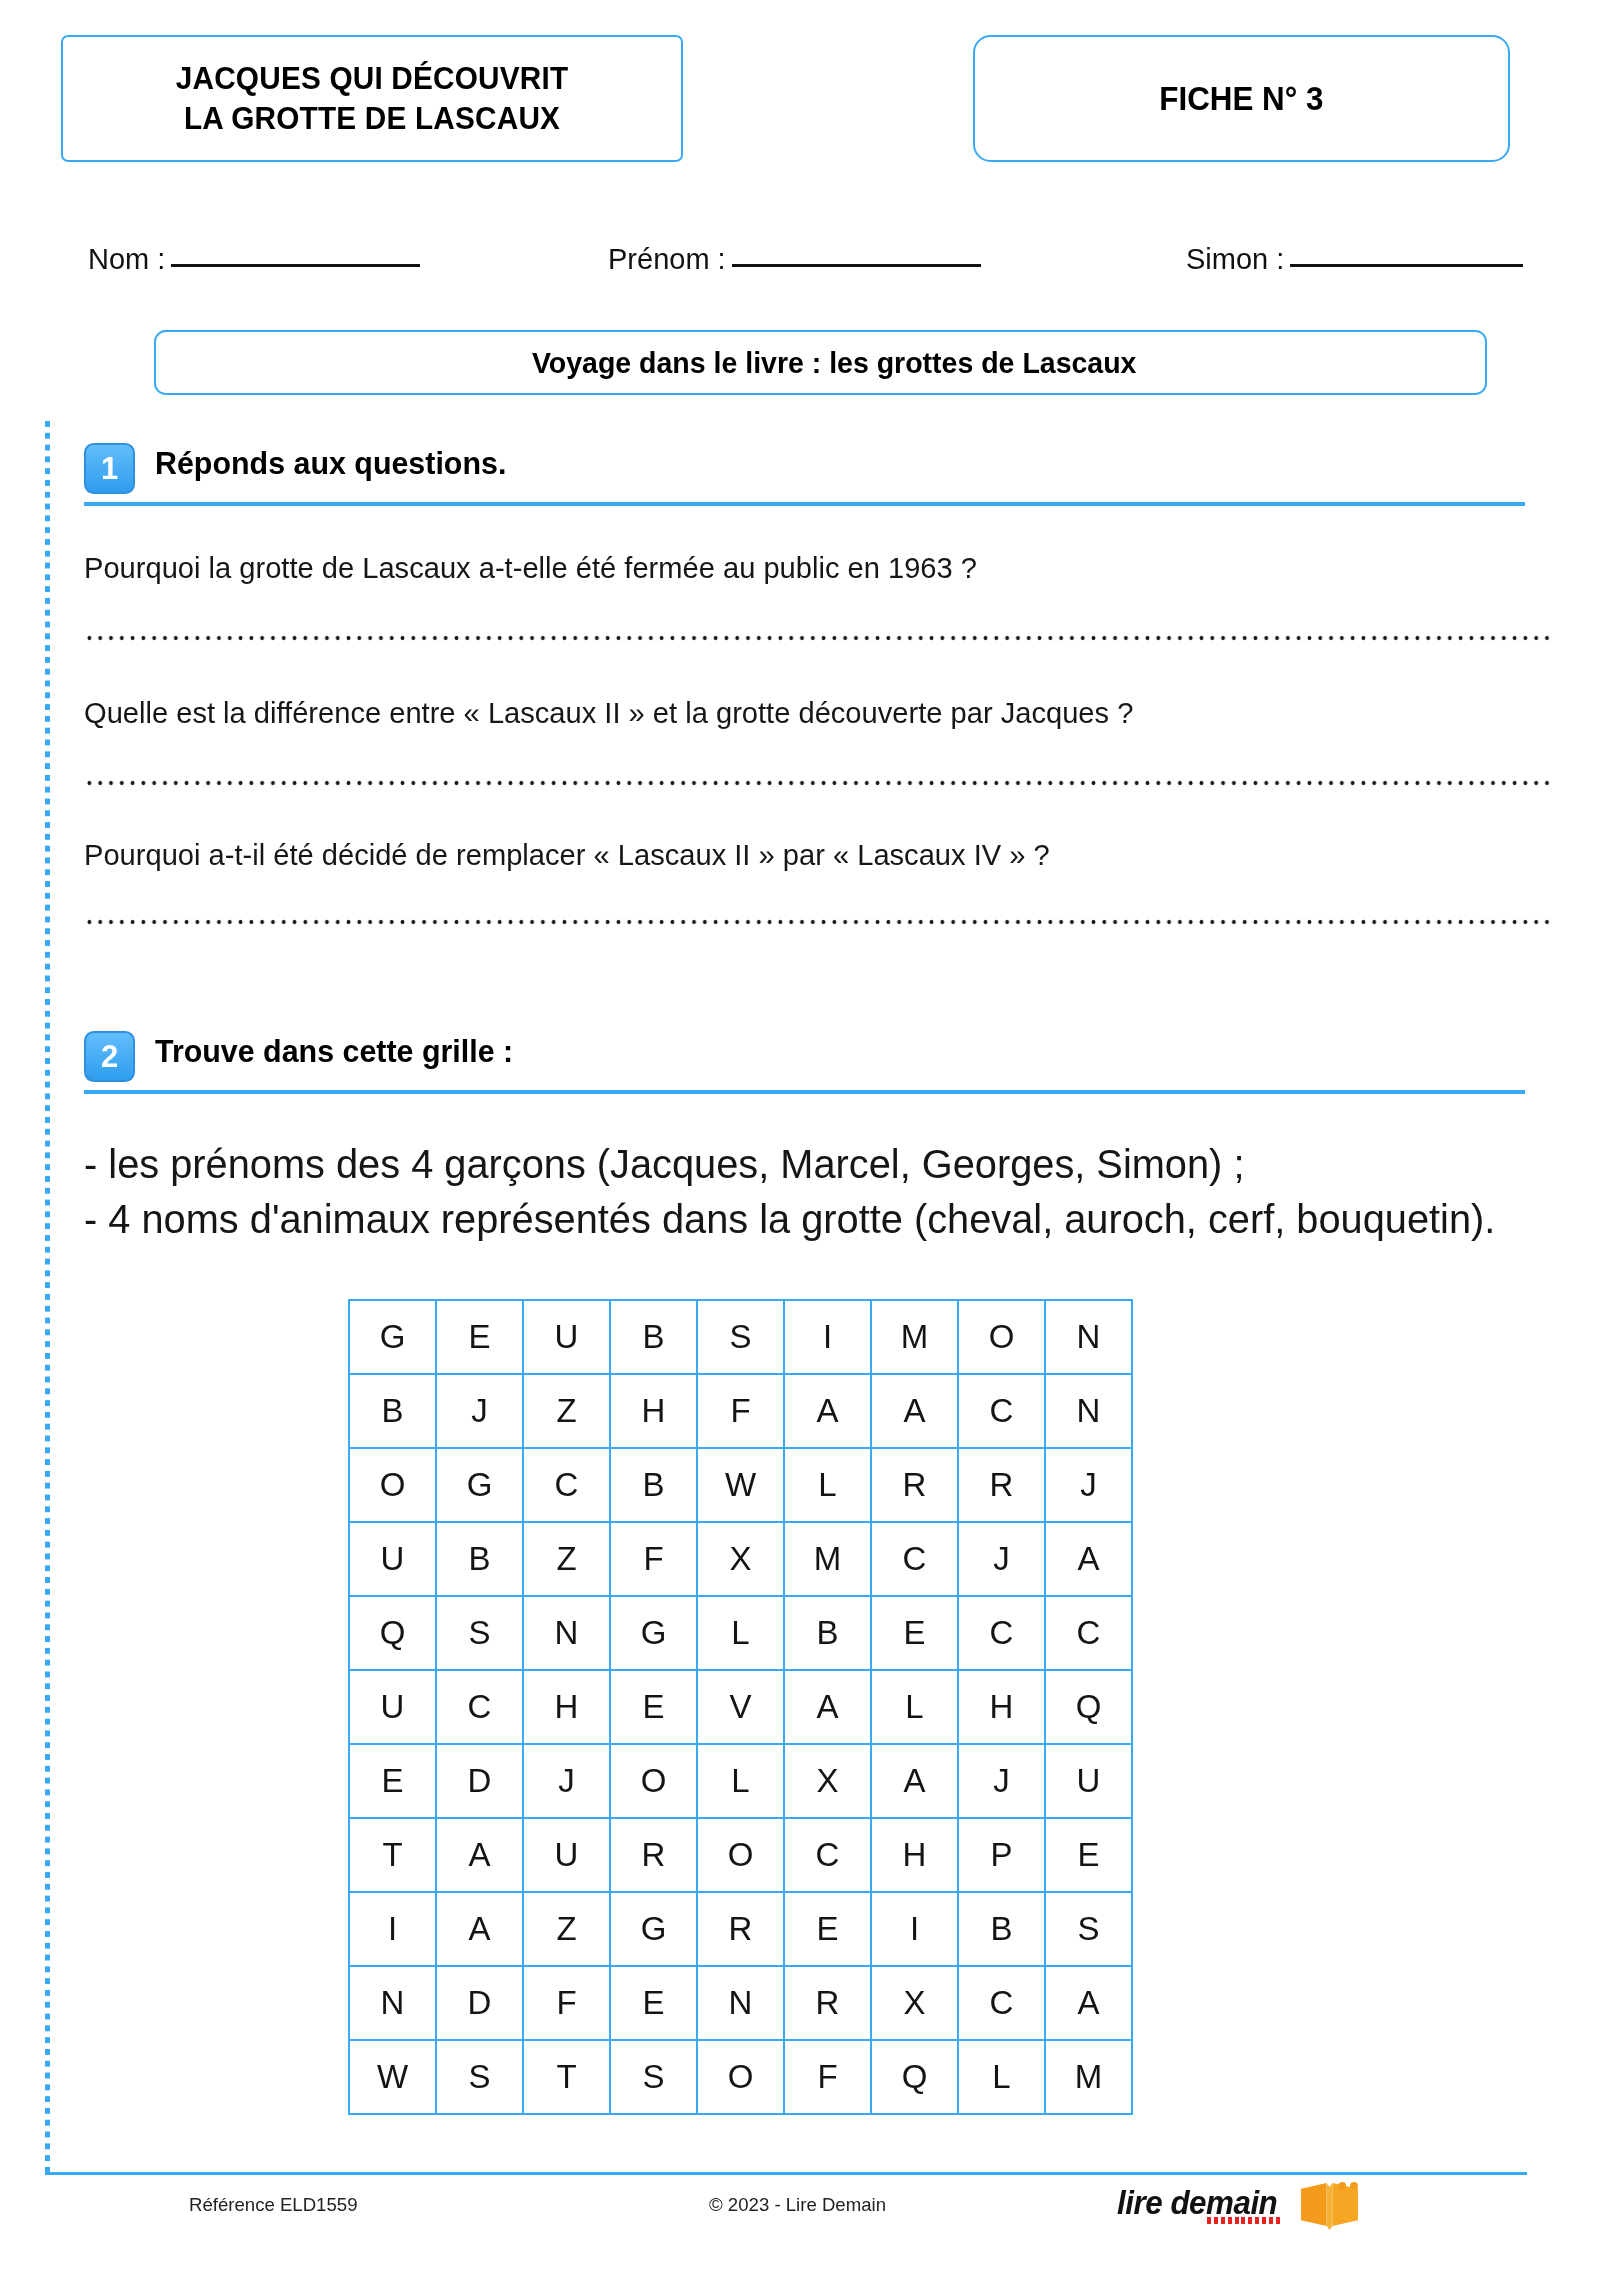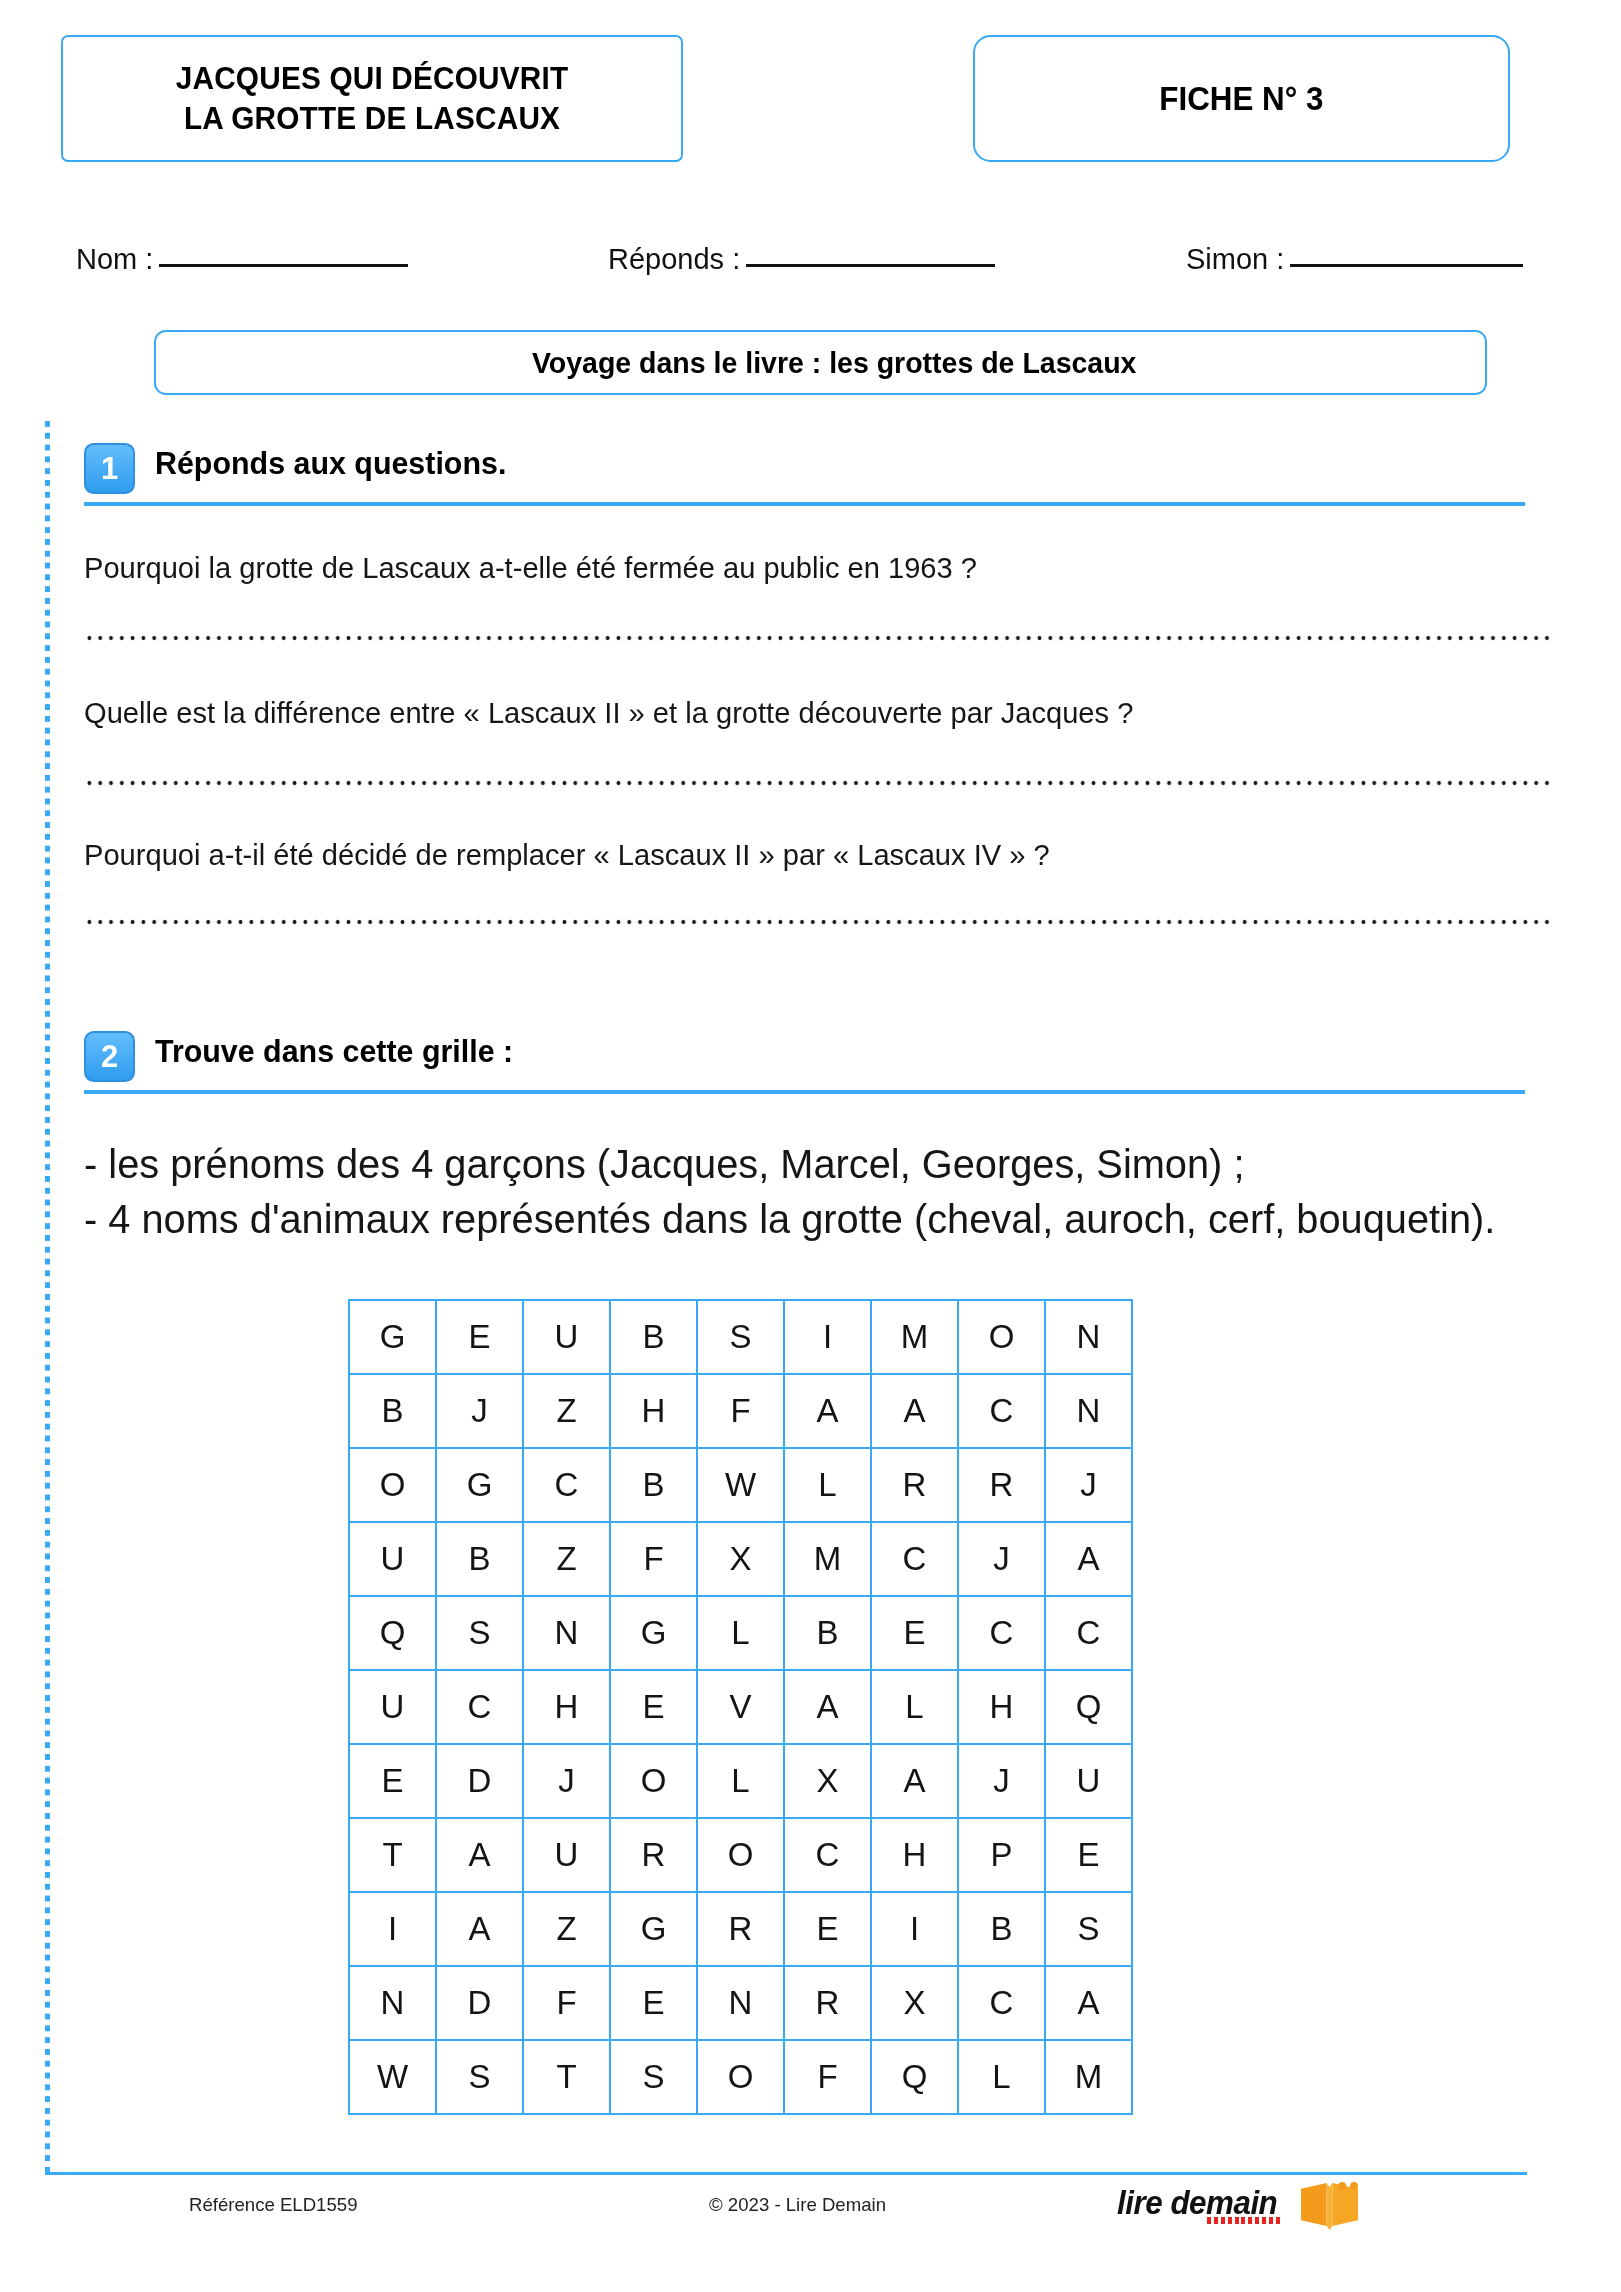--- a/index.html
+++ b/index.html
@@ -104,21 +104,21 @@
   }
   .ident .lbl { font-size: 29px; }
   .ident .rule {
     display: inline-block;
     height: 0;
     border-bottom: 3.9px solid #111;
     margin-left: 5.9px;
     position: relative;
     top: -2px;
   }
-  #f-nom    { left: 76px;  top: 0; }
+  #f-nom    { left: 88px;  top: 0; }
   #f-prenom { left: 608px; top: 0; }
   #f-date   { left: 1186px; top: 0; }
   #f-nom .rule    { width: 249px; }
   #f-prenom .rule { width: 249px; }
   #f-date .rule   { width: 233px; }
 
   
   .subtitle-box {
     position: absolute;
     left: 154px;
@@ -334,21 +334,21 @@
       <span>FICHE N° 3</span>
     </div>
   </div>
 
   <div class="ident">
     <div class="fld" id="f-nom">
       <span class="lbl">Nom :</span>
       <span class="rule"></span>
     </div>
     <div class="fld" id="f-prenom">
-      <span class="lbl">Réponds :</span>
+      <span class="lbl">Prénom :</span>
       <span class="rule"></span>
     </div>
     <div class="fld" id="f-date">
       <span class="lbl">Simon :</span>
       <span class="rule"></span>
     </div>
   </div>
 
   <div class="subtitle-box">
     <span>Voyage dans le livre : les grottes de Lascaux</span>

